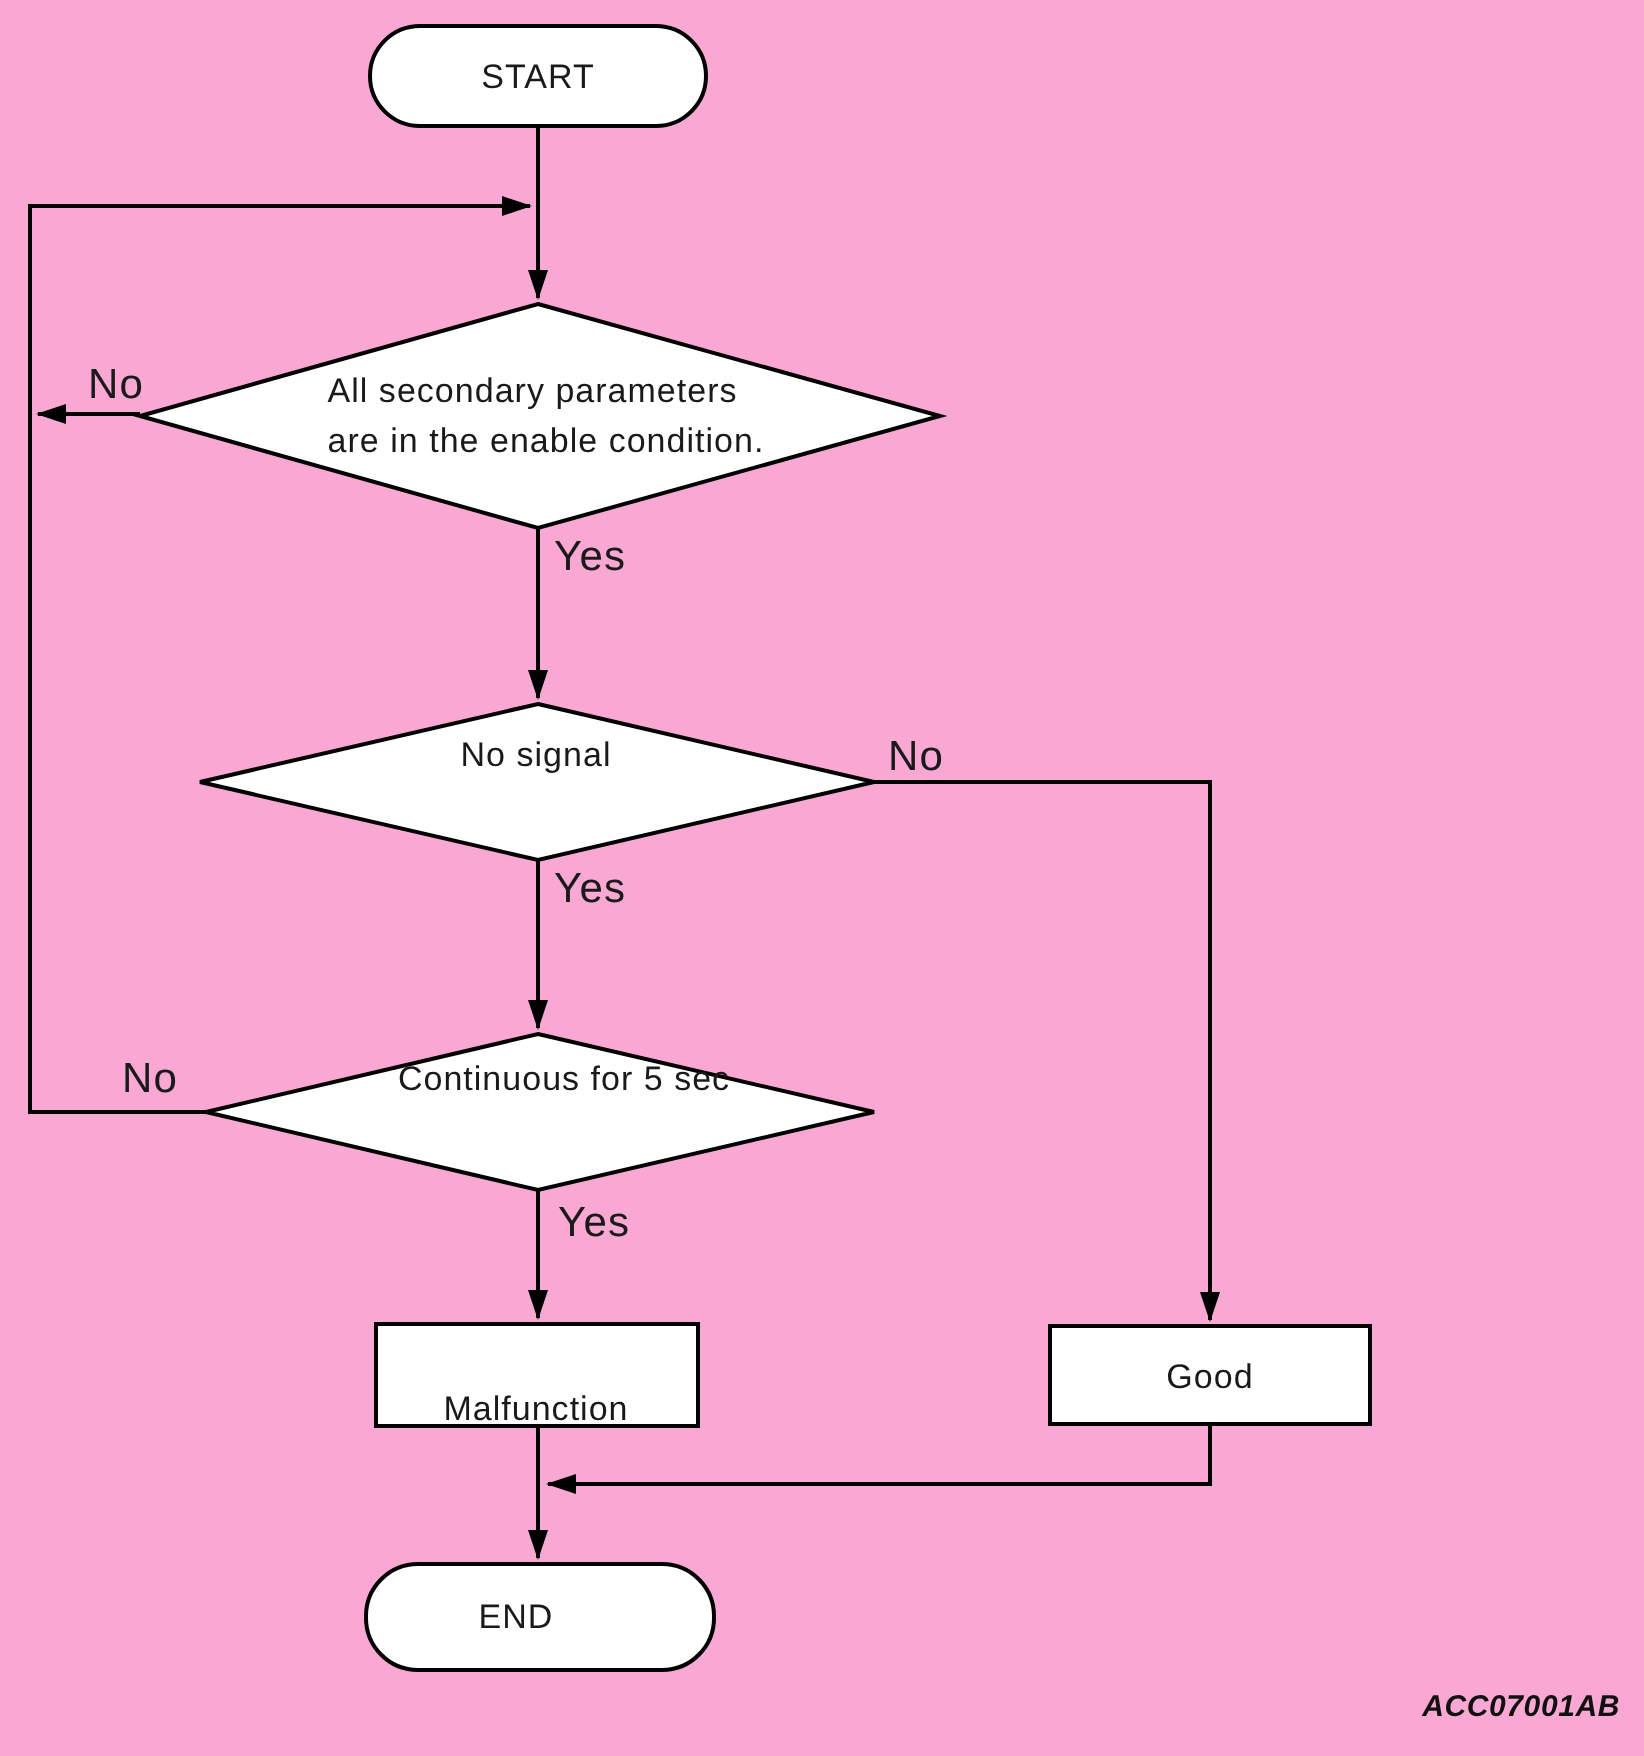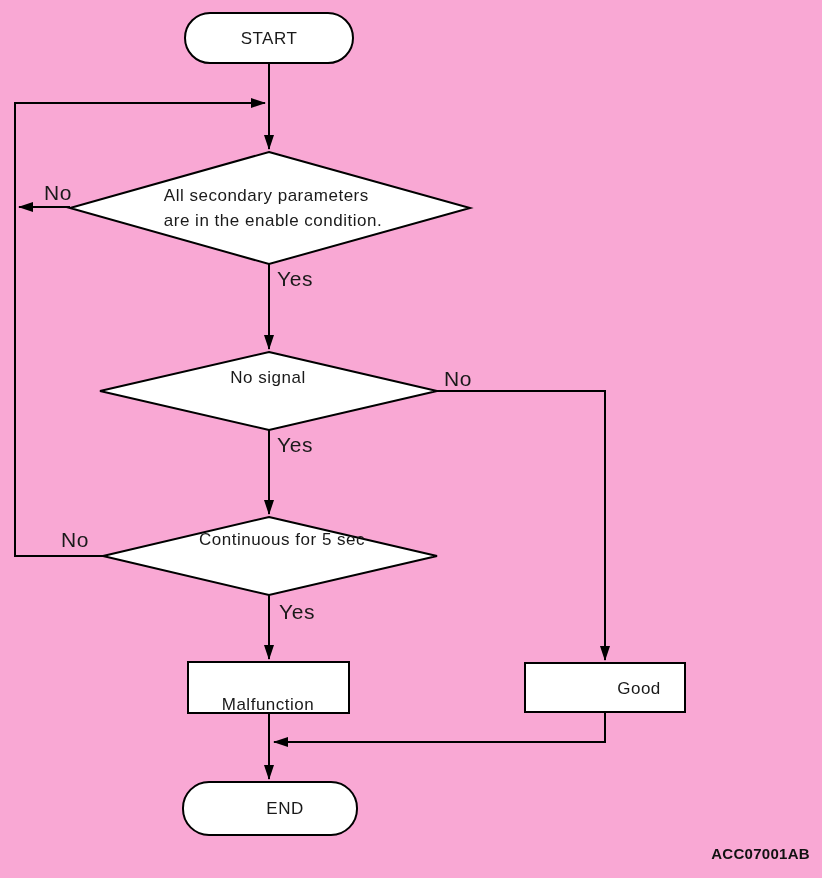--- a/index.html
+++ b/index.html
@@ -31,20 +31,21 @@
     font-size: 21px;
     letter-spacing: 0.03em;
     white-space: nowrap;
   }
   .figure-code {
     position: absolute;
     font-size: 15px;
     font-weight: bold;
     letter-spacing: 0.02em;
     color: #111111;
+    font-style: italic;
   }
 </style>
 </head>
 <body>
 
 <div class="canvas">
 
   <svg width="822" height="878" viewBox="0 0 822 878">
     <defs>
       <marker id="arrow" markerWidth="16" markerHeight="12" refX="14" refY="5" orient="auto" markerUnits="userSpaceOnUse">
@@ -75,23 +76,23 @@
 
   <div class="node-label multiline" style="left:273px; top:208px;">All secondary parameters
 are in the enable condition.</div>
 
   <div class="node-label" style="left:268px; top:378px;">No signal</div>
 
   <div class="node-label" style="left:269px; top:540px;margin-left:13px;">Continuous for 5 sec</div>
 
   <div class="node-label" style="left:268px; top:705px;">Malfunction</div>
 
-  <div class="node-label" style="left:639px; top:689px;">Good</div>
+  <div class="node-label" style="left:605px; top:689px;">Good</div>
 
-  <div class="node-label" style="left:285px; top:809px;">END</div>
+  <div class="node-label" style="left:258px; top:809px;">END</div>
 
   <div class="edge-label" style="left:44px; top:181px;">No</div>
   <div class="edge-label" style="left:277px; top:267px;">Yes</div>
   <div class="edge-label" style="left:444px; top:367px;">No</div>
   <div class="edge-label" style="left:277px; top:433px;">Yes</div>
   <div class="edge-label" style="left:61px; top:528px;">No</div>
   <div class="edge-label" style="left:279px; top:600px;">Yes</div>
 
   <div class="figure-code" style="right:12px; top:845px;">ACC07001AB</div>
 

